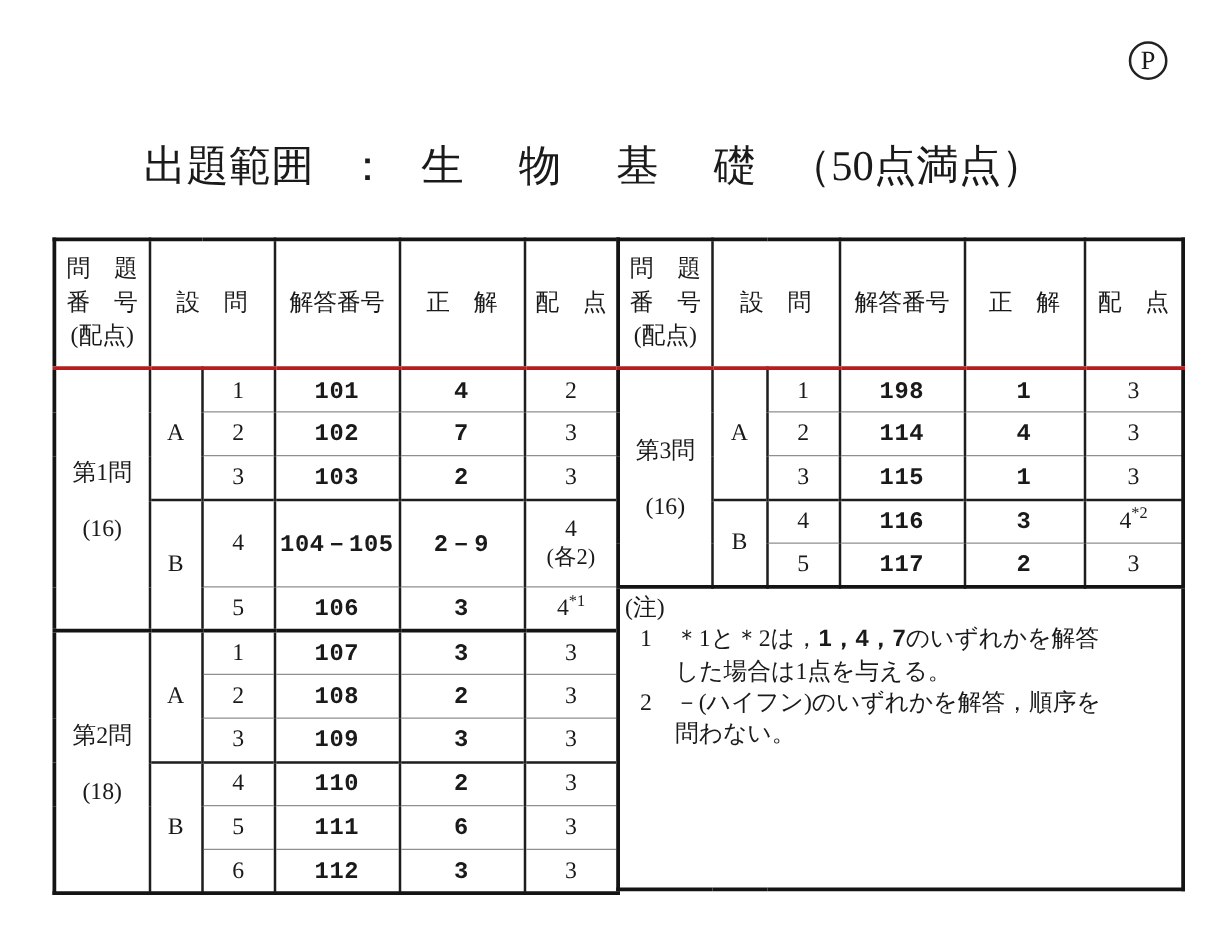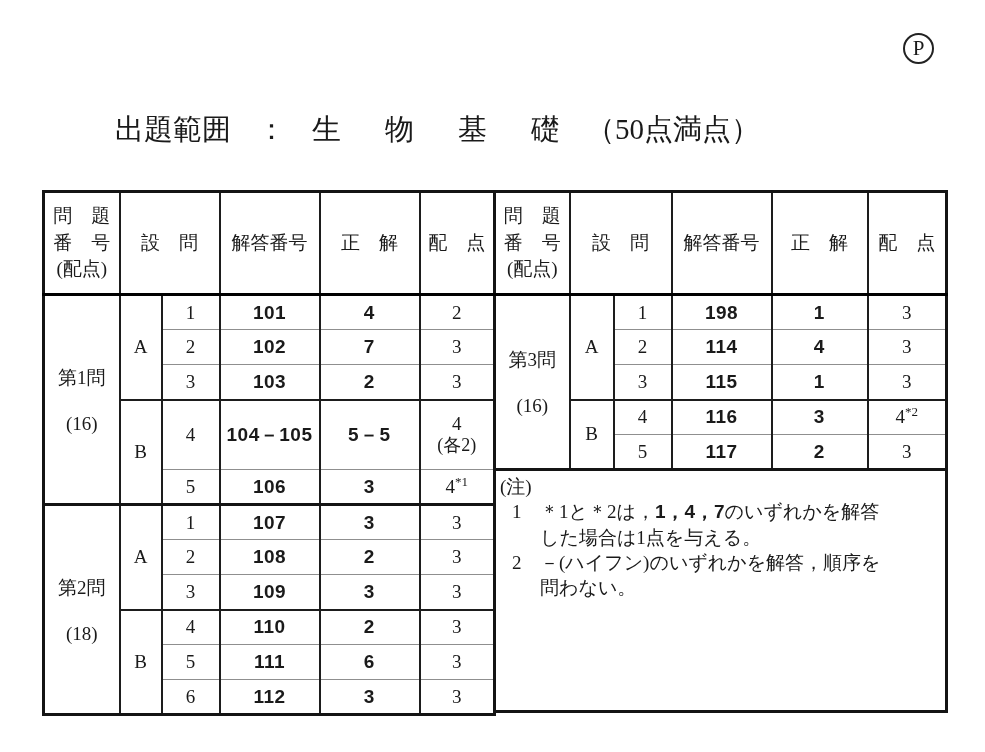--- a/index.html
+++ b/index.html
@@ -14,58 +14,58 @@
   .marker {
     position: absolute; left: 903px; top: 33px;
     width: 31px; height: 31px; box-sizing: border-box;
     border: 2px solid #222; border-radius: 50%;
     display: flex; align-items: center; justify-content: center;
     font-size: 21px; line-height: 1;
   }
 
   .subject-line { position: absolute; left: 42px; top: 72px; font-size: 18px; letter-spacing: 0.5px; white-space: nowrap; }
 
-  .title { position: absolute; left: 115px; top: 110px; font-size: 29px; white-space: nowrap; display: flex; gap: 26px; }
+  .title { position: absolute; left: 115px; top: 110px; font-size: 34px; white-space: nowrap; display: flex; gap: 26px; }
   .title .title-subject { letter-spacing: 44px; margin-right: -44px; }
 
   
   table.anskey {
     position: absolute; top: 190px;
     border-collapse: collapse; table-layout: fixed;
     background: #fff;
     border: 3px solid #141414;
   }
   #tbl-left  { left: 42px;  width: 451px; }
   #tbl-right { left: 493px; width: 452px; }
 
   .anskey th, .anskey td {
     padding: 0; margin: 0;
     text-align: center; vertical-align: middle;
     border-left: 2px solid #1d1d1d;
     overflow: hidden;
   }
   .anskey thead th {
-    border-bottom: 3px solid #000000;
+    border-bottom: 3px solid #b91c1c;
     font-weight: normal; font-size: 19px; line-height: 1.4;
   }
   .anskey thead tr { height: 103px; }
   .anskey tbody tr { height: 35px; }
   .anskey tbody tr.h70 { height: 70px; }
   .anskey tbody tr.note-row { height: 242px; }
 
   .anskey tbody td { border-top: 1px solid #8f8f8f; font-size: 19px; }
   .anskey tbody tr.gstart td { border-top: 2px solid #1d1d1d; }
   .anskey tbody tr.sstart td { border-top: 3px solid #141414; }
 
   td.sec-cell { font-size: 20px; }
   .sec-inner { display: flex; flex-direction: column; align-items: center; gap: 22px; }
   td.letter-cell { font-size: 20px; }
   td.qnum-cell { font-size: 19px; }
   td.no-cell, td.ans-cell {
-    font-family: Liberation Sans, sans-serif;
+    font-family: Liberation Mono, monospace;
     font-weight: bold;
   }
   td.no-cell  { font-size: 19px; letter-spacing: 0.5px; }
   td.ans-cell { font-size: 20px; letter-spacing: 1px; }
   td.pts-cell { font-size: 19px; line-height: 1.15; }
   td.pts-cell sup { font-size: 13px; line-height: 0; }
   .pts-sub { font-size: 18px; }
 
   
   td.note-cell {
@@ -143,21 +143,21 @@
         <td class="qnum-cell">3</td>
         <td class="no-cell">103</td>
         <td class="ans-cell">2</td>
         <td class="pts-cell">3</td>
       </tr>
 
       <tr class="gstart h70">
         <td class="letter-cell" rowspan="2">B</td>
         <td class="qnum-cell">4</td>
         <td class="no-cell">104－105</td>
-        <td class="ans-cell">5－5</td>
+        <td class="ans-cell">2－9</td>
         <td class="pts-cell">
           <div>4</div>
           <div class="pts-sub">(各2)</div>
         </td>
       </tr>
       <tr>
         <td class="qnum-cell">5</td>
         <td class="no-cell">106</td>
         <td class="ans-cell">3</td>
         <td class="pts-cell"><span>4</span><sup>*1</sup></td>

